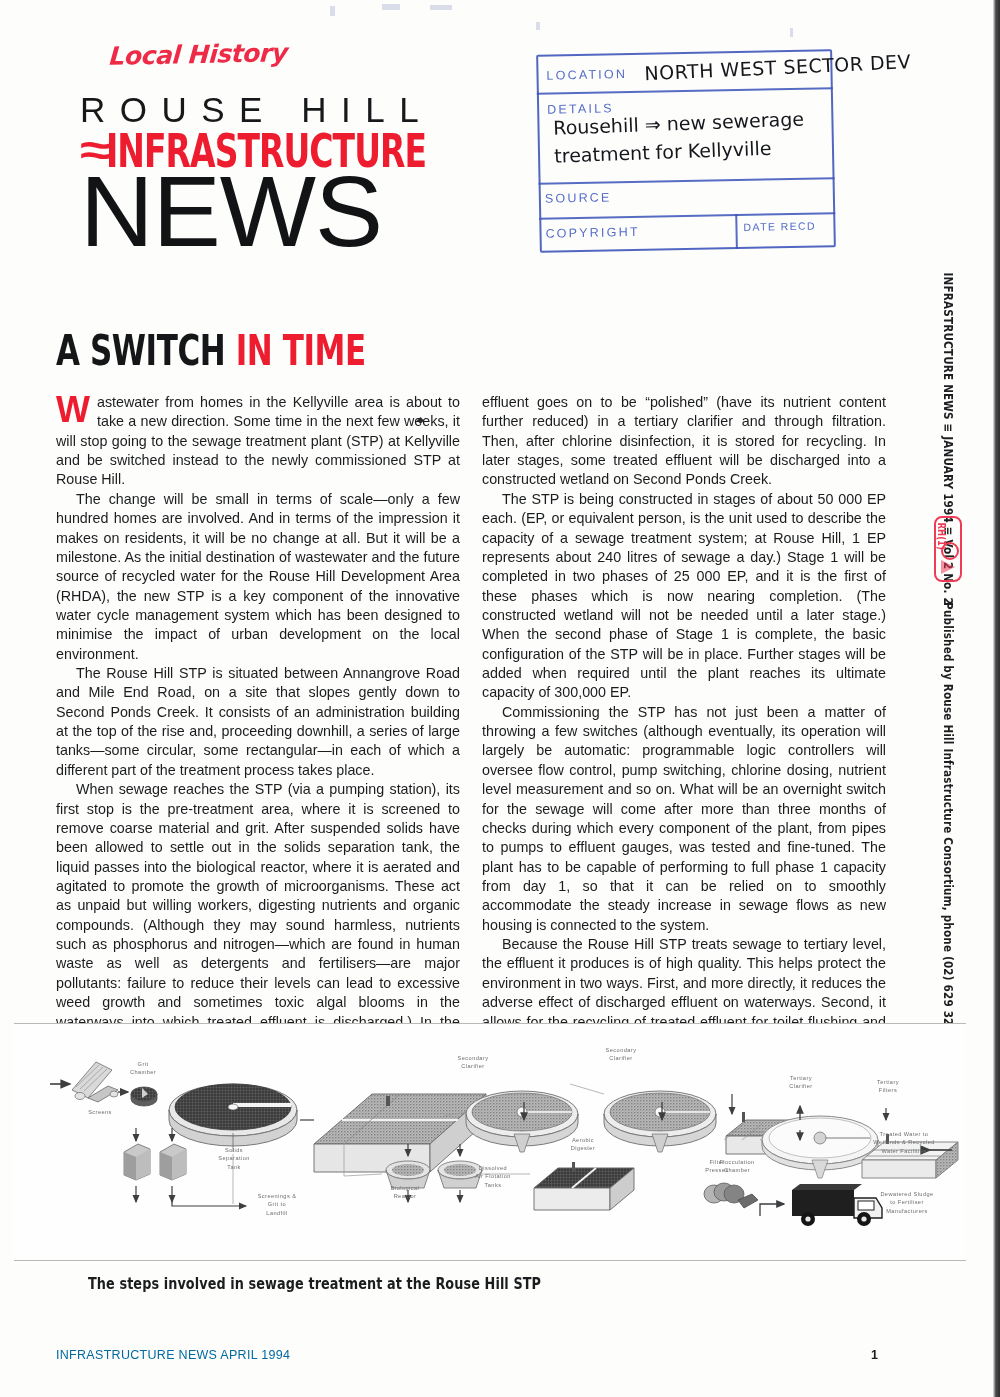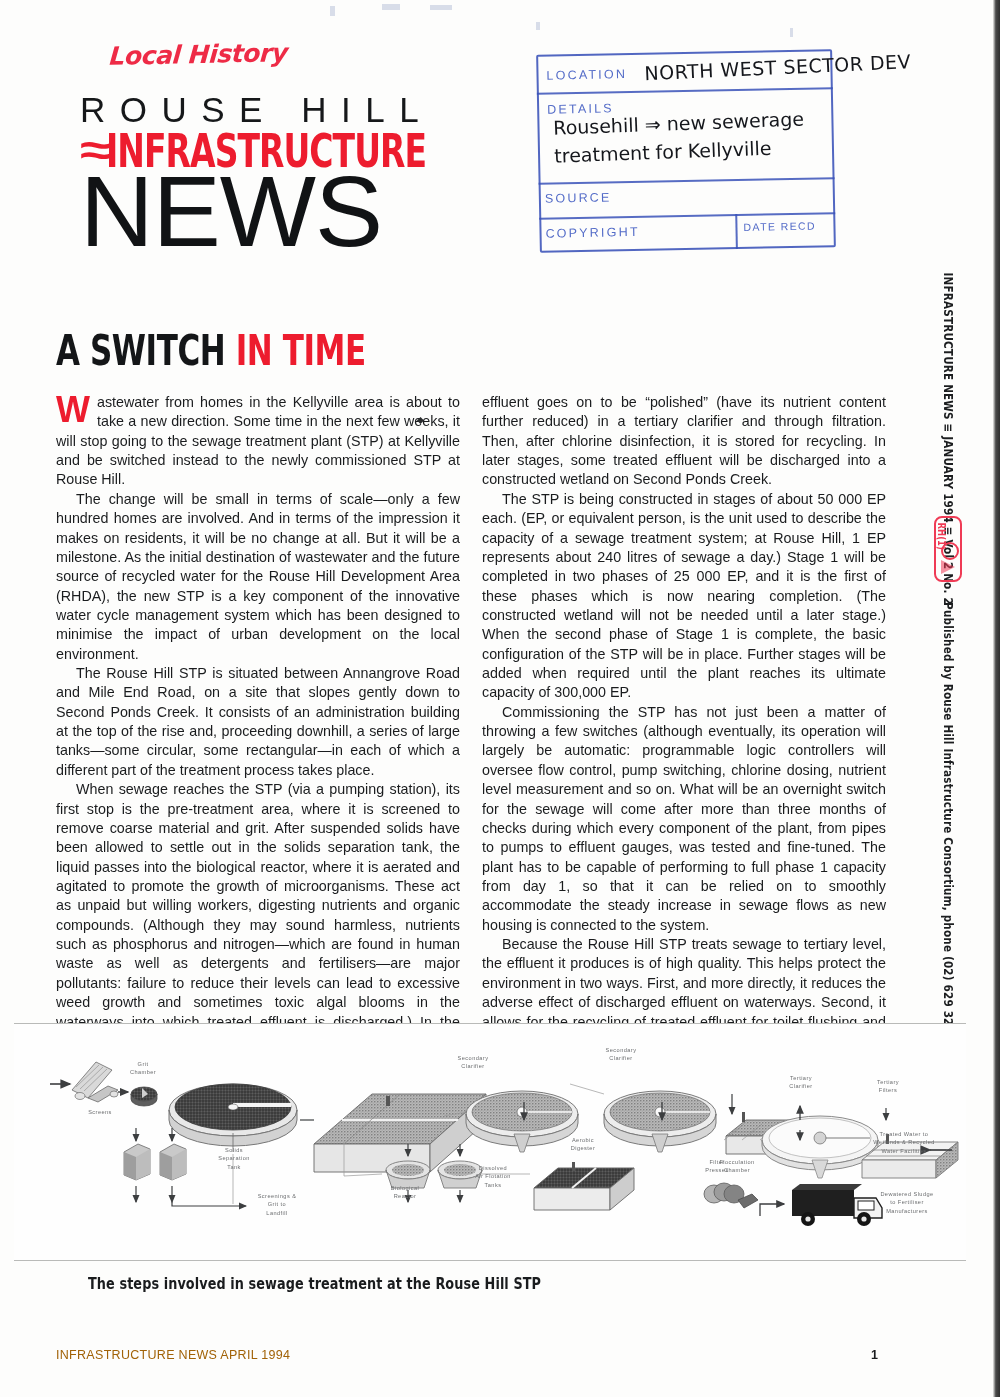--- a/index.html
+++ b/index.html
@@ -292,21 +292,21 @@
     text-align: center;
     white-space: pre-line;
   }
   
   .footer-left {
     position: absolute;
     left: 56px; top: 1348px;
     font-family: "Liberation Sans", sans-serif;
     font-size: 12.5px;
     letter-spacing: .3px;
-    color: #a16207;
+    color: #0369a1;
   }
   .footer-page {
     position: absolute;
     right: 122px; top: 1348px;
     font-family: "Liberation Sans", sans-serif;
     font-size: 12.5px;
     font-weight: 700;
     color: #1a1c1e;
   }
 </style>

